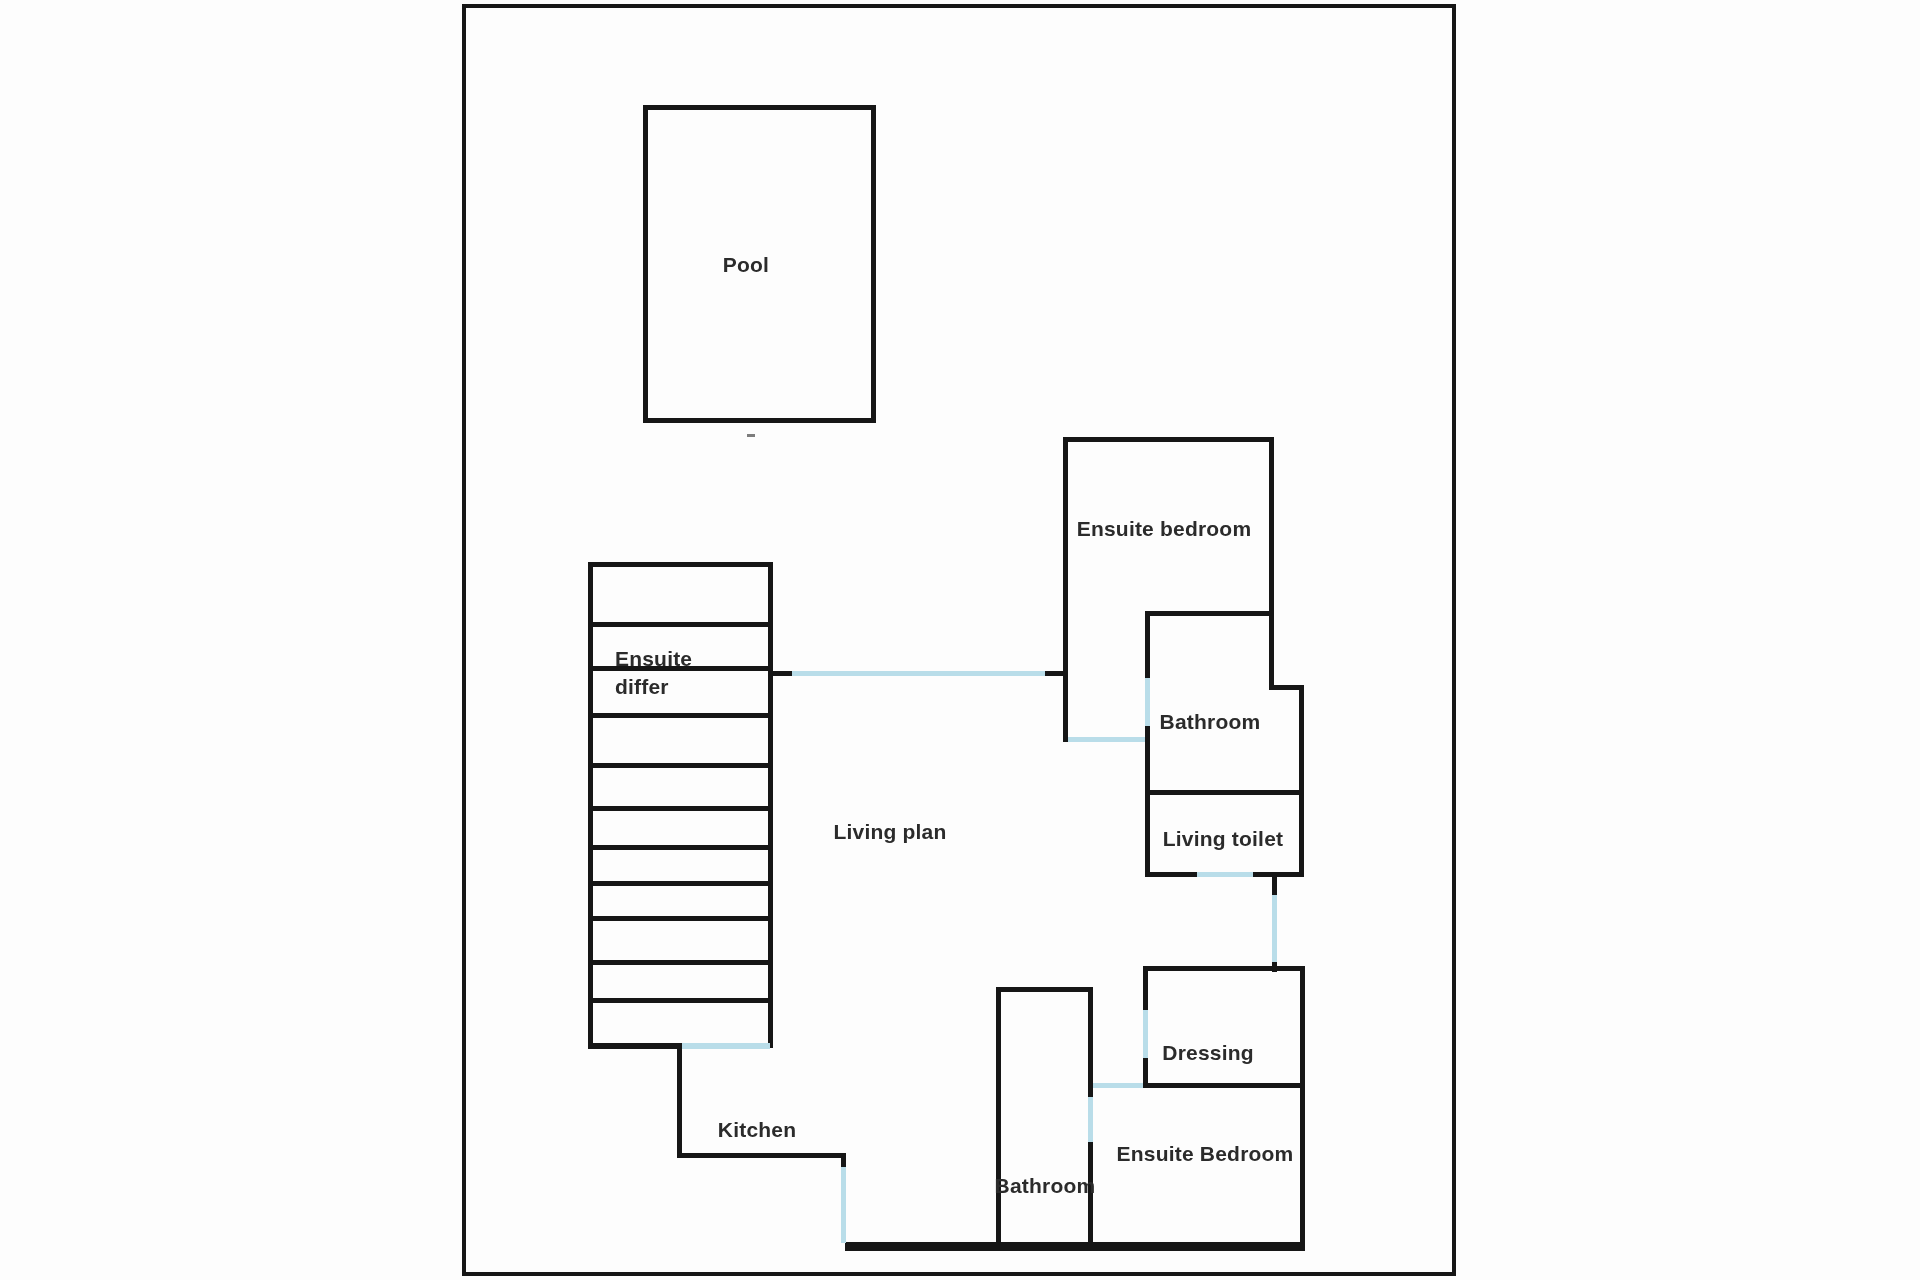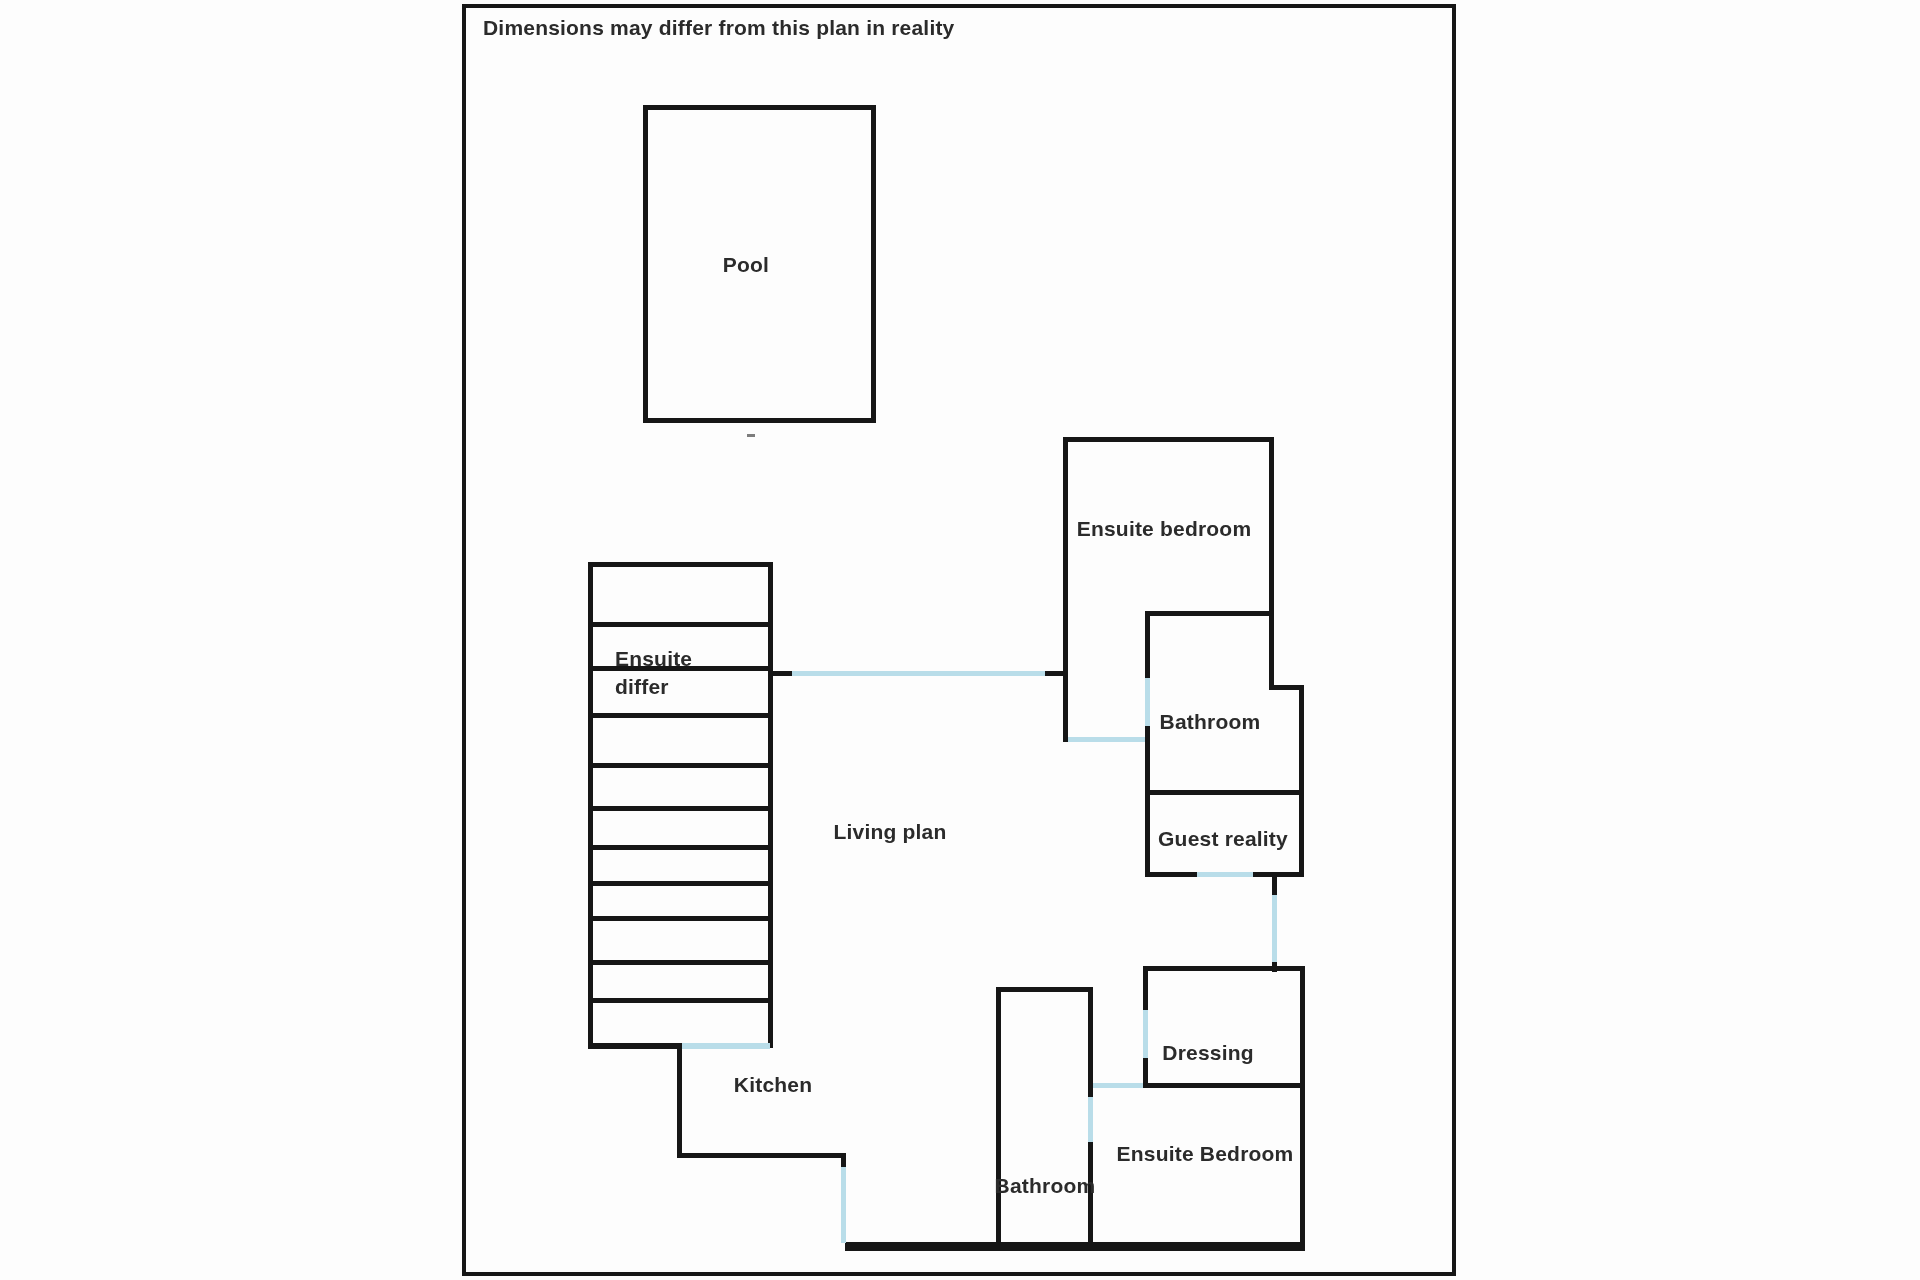--- a/index.html
+++ b/index.html
@@ -20,21 +20,20 @@
   .label.la{transform:translate(0,-50%);}
   .dash{position:absolute;background:#7d7d7d;}
 </style>
 </head>
 <body>
 
 <div class="stage">
 
   <div class="border4" style="left:462px;top:4px;width:994px;height:1272px;"></div>
 
-  <div class="label la" style="left:483px;top:28px;">Dimensions may differ from this plan in reality</div>
 
   <div class="box" style="left:643px;top:105px;width:233px;height:318px;"></div>
   <div class="label" style="left:746px;top:265px;">Pool</div>
   <div class="dash" style="left:747px;top:434px;width:8px;height:3px;"></div>
 
   <div class="box" style="left:588px;top:562px;width:185px;height:486px;border-bottom:none;"></div>
   <div class="w" style="left:588px;top:622px;width:185px;height:5px;"></div>
   <div class="w" style="left:588px;top:666px;width:185px;height:5px;"></div>
   <div class="w" style="left:588px;top:713px;width:185px;height:5px;"></div>
   <div class="w" style="left:588px;top:763px;width:185px;height:5px;"></div>
@@ -66,21 +65,21 @@
   <div class="d" style="left:1145px;top:678px;width:5px;height:48px;"></div>
   <div class="w" style="left:1145px;top:726px;width:5px;height:151px;"></div>
   <div class="w" style="left:1269px;top:685px;width:35px;height:5px;"></div>
   <div class="w" style="left:1299px;top:685px;width:5px;height:192px;"></div>
   <div class="w" style="left:1145px;top:790px;width:159px;height:5px;"></div>
   <div class="label" style="left:1210px;top:722px;">Bathroom</div>
 
   <div class="w" style="left:1145px;top:872px;width:52px;height:5px;"></div>
   <div class="d" style="left:1197px;top:872px;width:56px;height:5px;"></div>
   <div class="w" style="left:1253px;top:872px;width:51px;height:5px;"></div>
-  <div class="label" style="left:1223px;top:839px;">Guest reality</div>
+  <div class="label" style="left:1223px;top:839px;">Living toilet</div>
 
   <div class="w" style="left:1272px;top:877px;width:5px;height:18px;"></div>
   <div class="d" style="left:1272px;top:895px;width:5px;height:67px;"></div>
   <div class="w" style="left:1272px;top:962px;width:5px;height:10px;"></div>
 
   <div class="w" style="left:1143px;top:966px;width:162px;height:5px;"></div>
   <div class="w" style="left:1143px;top:966px;width:5px;height:44px;"></div>
   <div class="d" style="left:1143px;top:1010px;width:5px;height:48px;"></div>
   <div class="w" style="left:1143px;top:1058px;width:5px;height:27px;"></div>
   <div class="w" style="left:1300px;top:966px;width:5px;height:282px;"></div>
@@ -95,15 +94,15 @@
   <div class="w" style="left:996px;top:987px;width:5px;height:261px;"></div>
   <div class="w" style="left:1088px;top:987px;width:5px;height:110px;"></div>
   <div class="d" style="left:1088px;top:1097px;width:5px;height:45px;"></div>
   <div class="w" style="left:1088px;top:1142px;width:5px;height:106px;"></div>
   <div class="label" style="left:1045px;top:1186px;">Bathroom</div>
 
   <div class="w" style="left:677px;top:1046px;width:5px;height:112px;"></div>
   <div class="w" style="left:677px;top:1153px;width:168px;height:5px;"></div>
   <div class="w" style="left:841px;top:1153px;width:5px;height:14px;"></div>
   <div class="d" style="left:841px;top:1167px;width:5px;height:76px;"></div>
-  <div class="label" style="left:757px;top:1085px;margin-left:16px;">Kitchen</div>
+  <div class="label" style="left:757px;top:1130px;">Kitchen</div>
 
 </div>
 
 </body></html>

